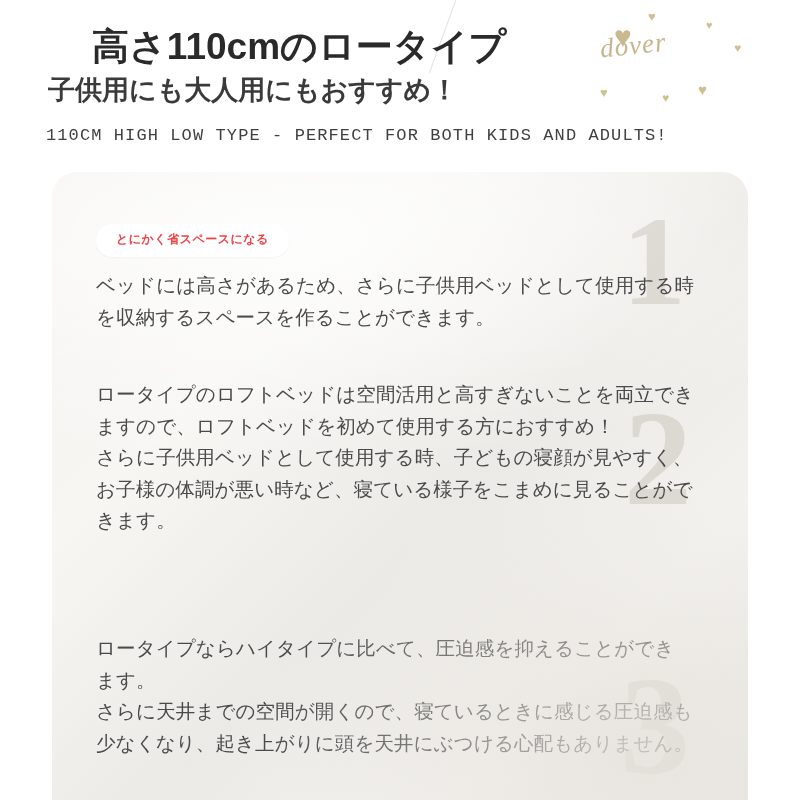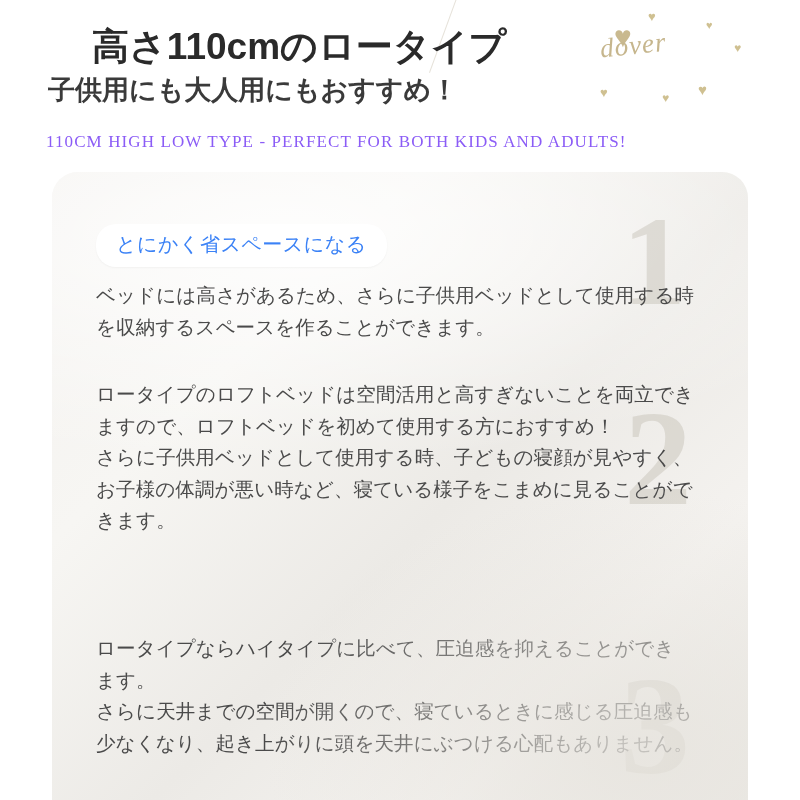--- a/index.html
+++ b/index.html
@@ -38,26 +38,25 @@
     font-size: 27px;
     font-weight: bold;
     color: #3a3a3a;
     letter-spacing: 0px;
     white-space: nowrap;
     text-align: right;
   }
   .headline-en {
     position: absolute;
     left: 46px; top: 126px;
-    font-family: Liberation Serif, serif;
+    font-family: Liberation Mono, monospace;
     font-size: 17px;
     letter-spacing: 1.1px;
-    color: #8b5cf6;
-    white-space: nowrap;
-    margin-top: 6px;
+    color: #404040;
+    white-space: nowrap;
   }
 
   
   .hairline {
     position: absolute;
     left: 470px; top: -40px;
     width: 1px; height: 120px;
     background: #e6e2da;
     transform: rotate(20deg);
     transform-origin: top center;
@@ -141,23 +140,23 @@
   .section { position: absolute; left: 44px; width: 612px; }
   #sec1 { top: 52px; }
   #sec2 { top: 194px; }
   #sec3 { top: 448px; }
 
   .pill {
     display: inline-block;
     background: #ffffff;
     border-radius: 20px;
     padding: 7px 20px 9px 20px;
-    font-size: 20px;
-    font-weight: normal;
-    color: #3b82f6;
+    font-size: 12px;
+    font-weight: bold;
+    color: #ef4444;
     letter-spacing: 0.5px;
     box-shadow: 0 1px 2px rgba(0,0,0,0.04);
     white-space: nowrap;
   }
   .body-text {
     margin-top: 13px;
     font-size: 19.5px;
     line-height: 1.62;
     color: #4a4a4a;
     letter-spacing: 0.1px;

